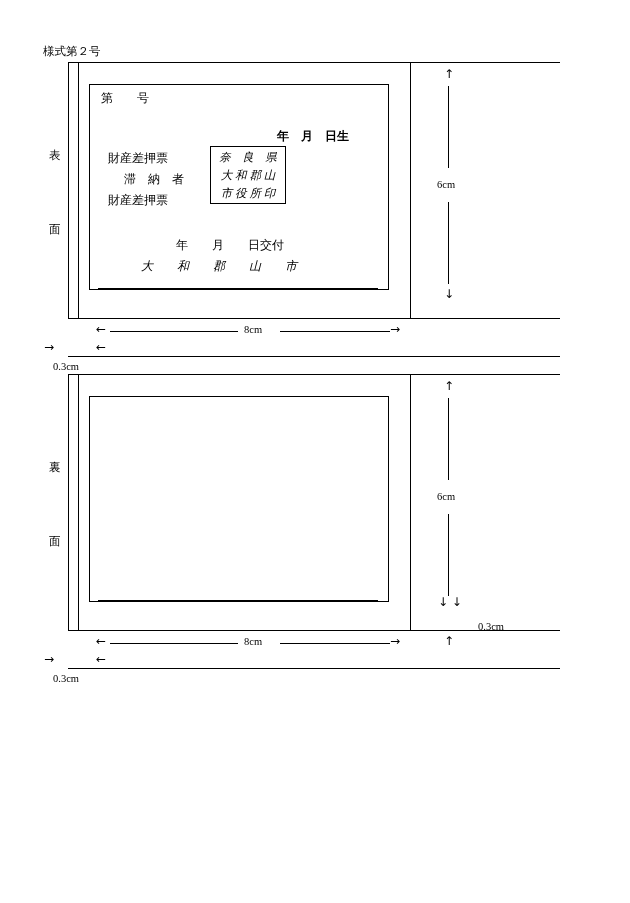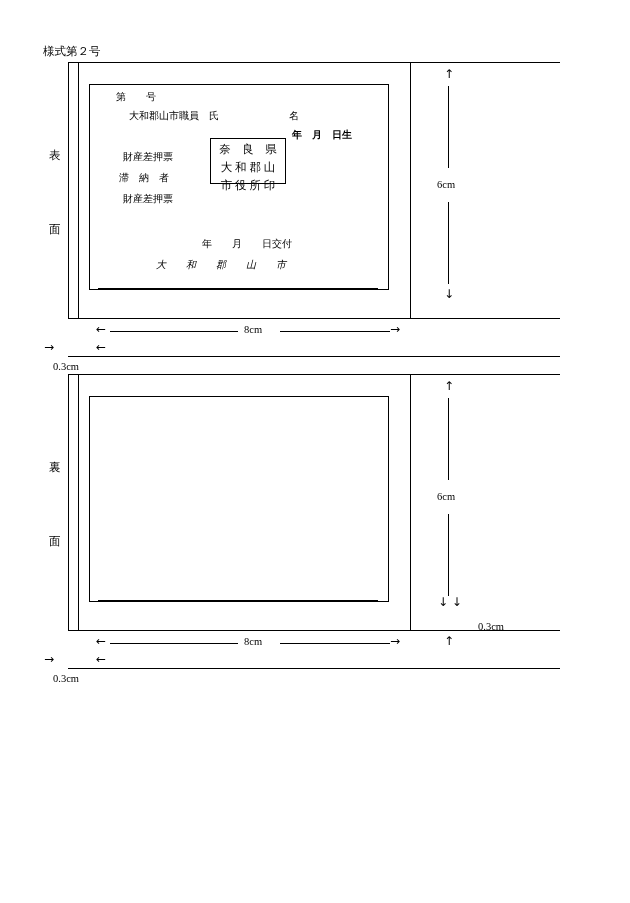--- a/index.html
+++ b/index.html
@@ -43,22 +43,21 @@
     font-size: 11px;
     line-height: 1.25;
   }
   .t-title {
     font-size: 11.5px;
   }
   .t-dim {
     font-size: 10.5px;
   }
   .t-card {
-    font-size: 10px;
-    margin-left: 15px;
+    font-size: 12px;
   }
   .t-arrow {
     font-size: 12px;
     font-family: "DejaVu Sans", sans-serif;
     line-height: 1;
   }
   .t-side {
     font-size: 11.5px;
   }
 
@@ -105,34 +104,33 @@
 
   <div class="card" style="left:89px; top:84px; width:298px; height:204px;">
   </div>
 
   <div class="hline" style="left:98px; top:288px; width:280px;"></div>
 
   <div class="t t-side" style="left:49px; top:148px;">表</div>
   <div class="t t-side" style="left:49px; top:222px;">面</div>
 
   <div class="t t-card" style="left:101px; top:91px;">第　　号</div>
-  <div class="t t-card" style="left:114px; top:110px;">大和郡山市職員　氏　　　　　　　名</div>
   <div class="t t-card" style="left:277px; top:129px;font-weight:bold;">年　月　日生</div>
 
   <div class="t t-card" style="left:108px; top:151px;">財産差押票</div>
-  <div class="t t-card" style="left:104px; top:172px;">滞　納　者</div>
+  <div class="t t-card" style="left:124px; top:172px;">滞　納　者</div>
   <div class="t t-card" style="left:108px; top:193px;text-align:center;">財産差押票</div>
 
-  <div class="stamp-box" style="left:210px; top:138px; width:76px; height:46px;">
+  <div class="stamp-box" style="left:210px; top:146px; width:76px; height:58px;font-style:italic;">
     <div>奈　良　県</div>
     <div>大 和 郡 山</div>
     <div>市 役 所 印</div>
   </div>
 
-  <div class="t t-card" style="left:187px; top:238px;">年　　月　　日交付</div>
+  <div class="t t-card" style="left:176px; top:238px;">年　　月　　日交付</div>
   <div class="t t-card" style="left:141px; top:259px;font-style:italic;">大　　和　　郡　　山　　市</div>
 
   <div class="t t-arrow" style="left:444px; top:68px;">↑</div>
   <div class="vline" style="left:448px; top:86px; height:82px;"></div>
   <div class="t t-dim" style="left:437px; top:178px;">6cm</div>
   <div class="vline" style="left:448px; top:202px; height:82px;"></div>
   <div class="t t-arrow" style="left:444px; top:288px;">↓</div>
 
   <div class="t t-arrow" style="left:96px; top:323px;">←</div>
   <div class="hline" style="left:110px; top:331px; width:128px;"></div>

